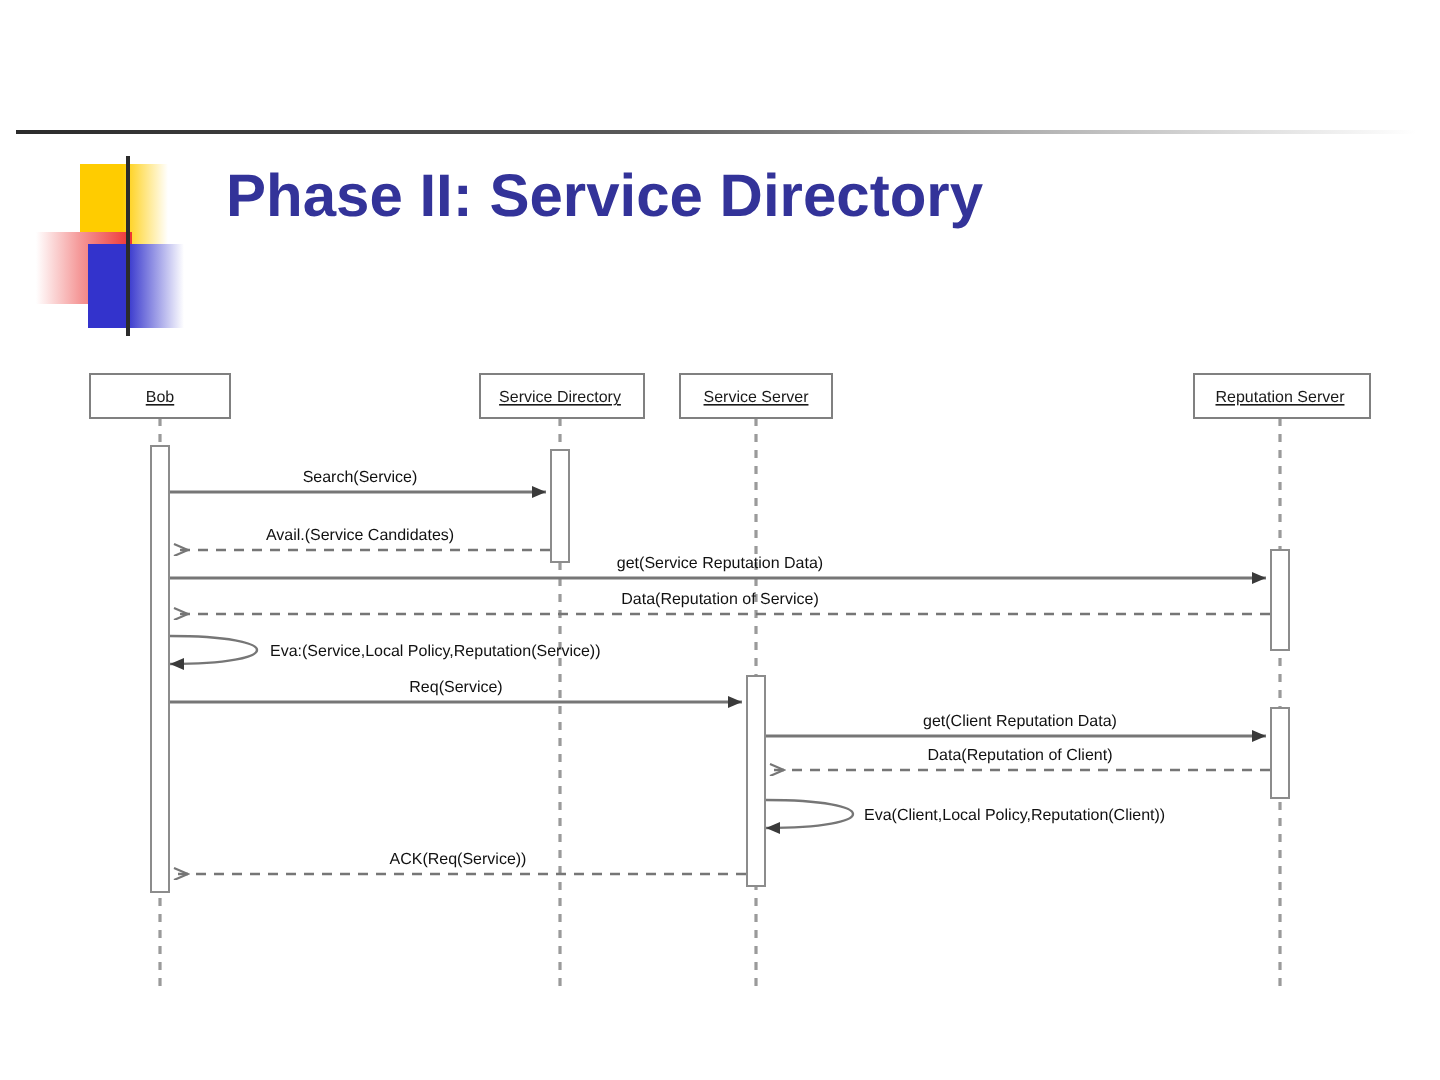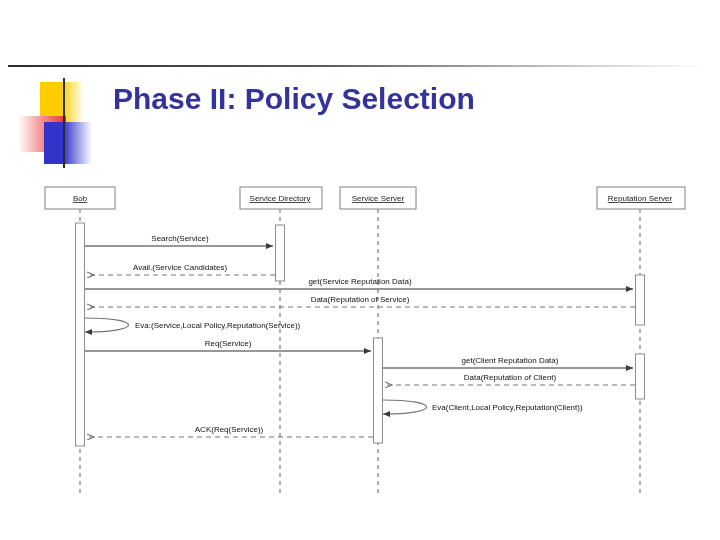--- a/index.html
+++ b/index.html
@@ -130,21 +130,21 @@
 <div id="title-band">
 
   <div id="deco">
     <div class="deco-yellow"></div>
     <div class="deco-red"></div>
     <div class="deco-blue"></div>
     <div class="deco-vline"></div>
   </div>
   <div class="deco-hline"></div>
 
-  <div id="page-title">Phase II: Policy Selection</div>
+  <div id="page-title">Phase II: Service Directory</div>
 </div>
 
 <div id="diagram">
   <svg id="seq-svg" width="720" height="335" viewBox="0 0 720 335">
     <defs>
       <marker id="arrow-solid" markerWidth="8" markerHeight="8" refX="7" refY="3" orient="auto" markerUnits="userSpaceOnUse">
         <path d="M0,0 L7,3 L0,6 z" fill="#3a3a3a"></path>
       </marker>
       <marker id="arrow-open" markerWidth="9" markerHeight="9" refX="8" refY="3.2" orient="auto" markerUnits="userSpaceOnUse">
         <path d="M8,0.2 L1,3.2 L8,6.2" fill="none" stroke="#767676" stroke-width="1.1"></path>

